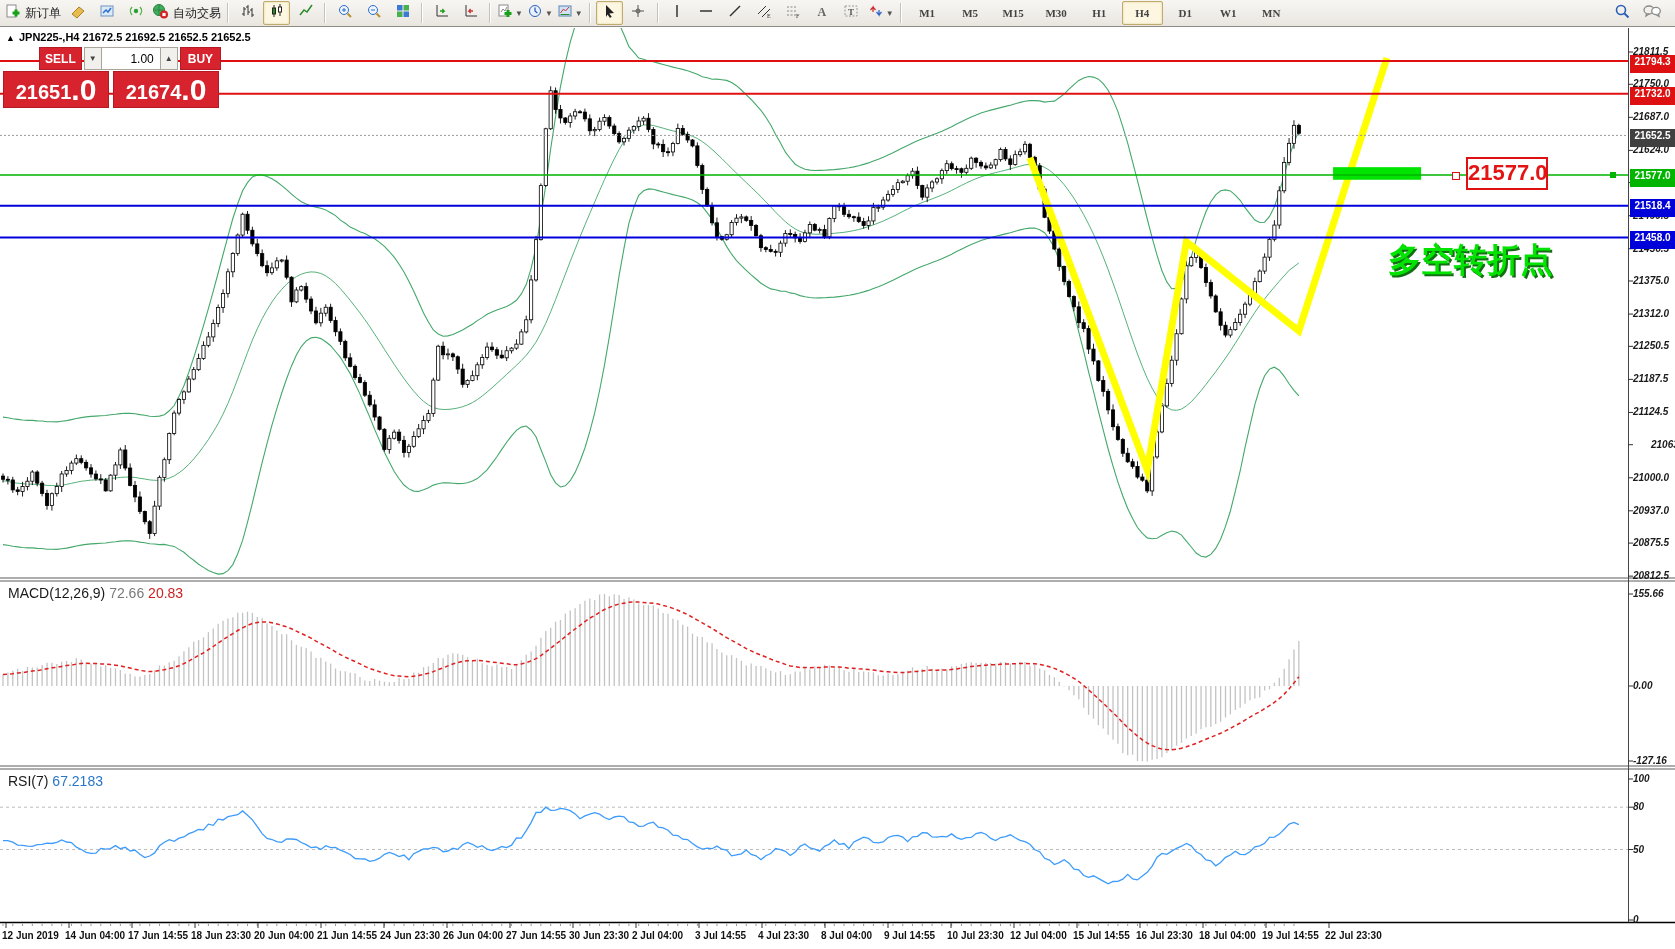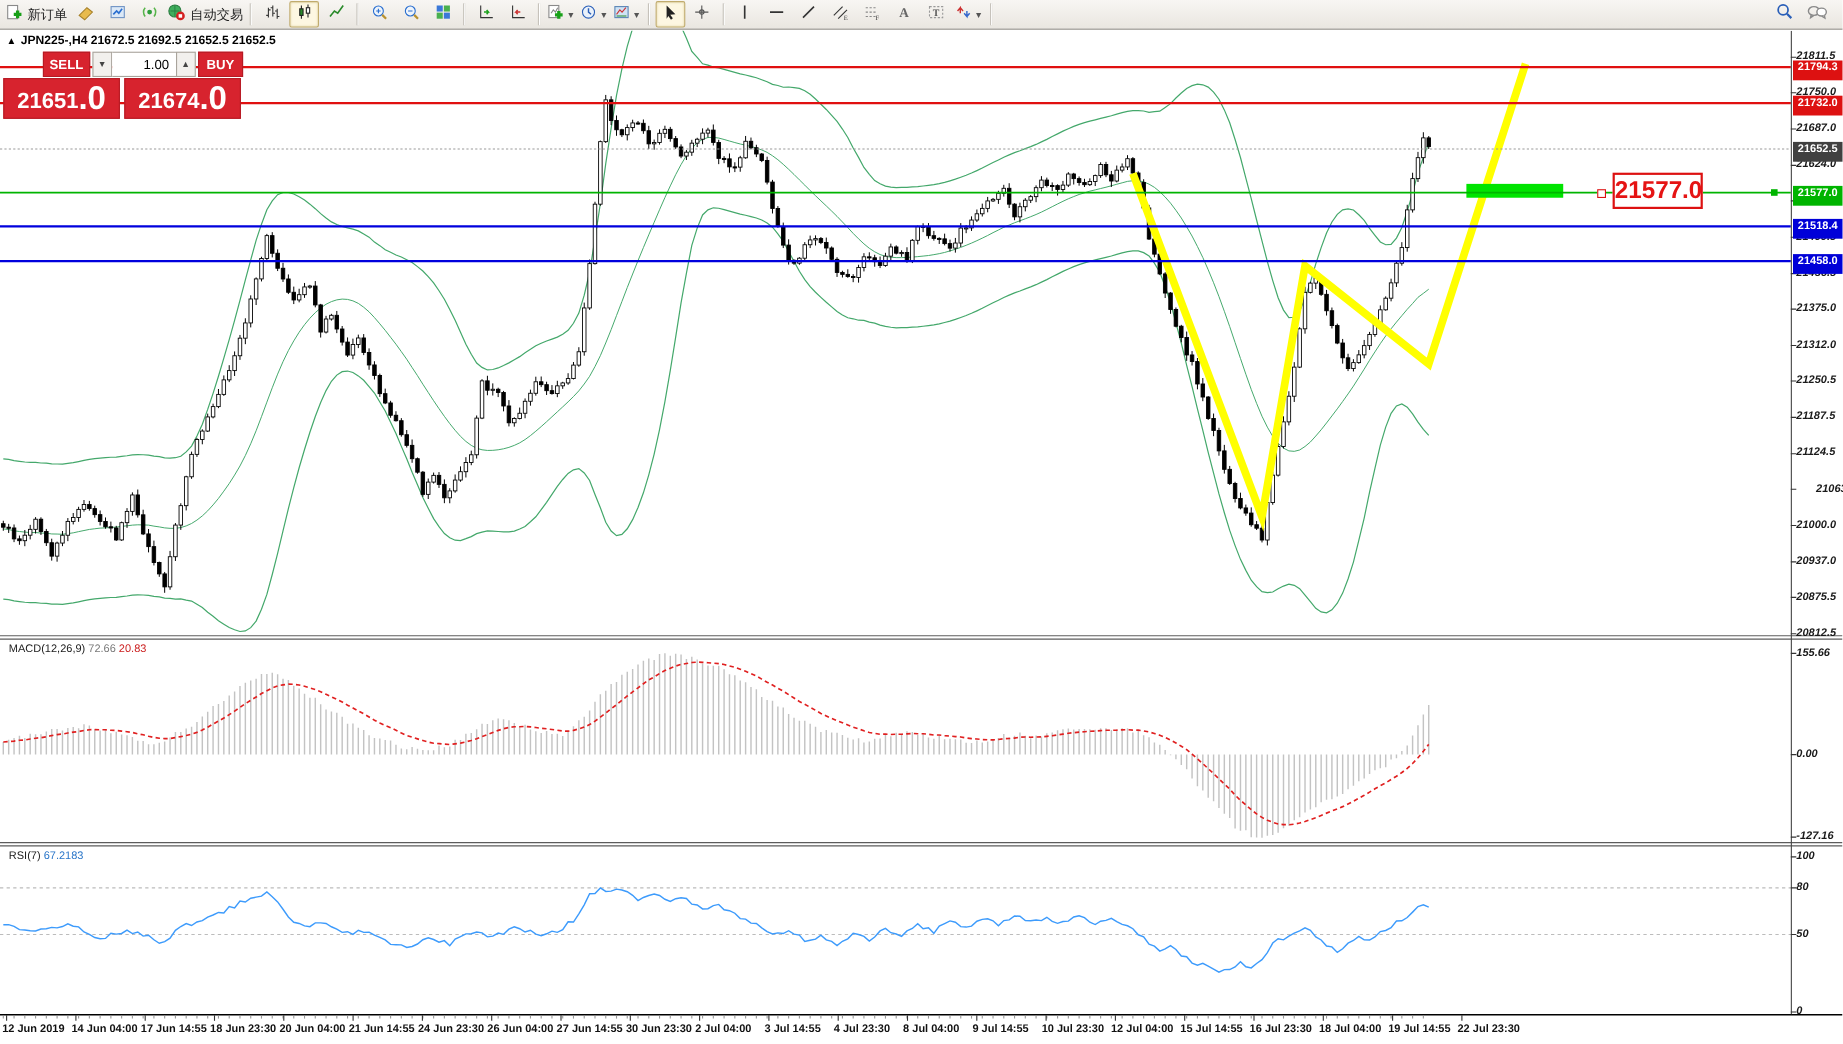--- a/index.html
+++ b/index.html
@@ -33,21 +33,21 @@
     display:flex;align-items:center;justify-content:center;box-sizing:border-box;}
   #vol-input{width:58px;border:1px solid #a9a49c;border-left:none;border-right:none;font-size:12px;
     text-align:right;padding-right:6px;box-sizing:border-box;font-family:"Liberation Sans",sans-serif;}
   #tp-prices{display:flex;margin-top:1px;}
   .price-box{width:106px;height:37px;background:#d7232e;border:1px solid #b51a24;color:#fff;
     display:flex;align-items:flex-end;justify-content:center;padding-bottom:2px;box-sizing:border-box;}
   .price-box .main{font-size:20px;font-weight:bold;line-height:26px;}
   .price-box .big{font-size:30px;font-weight:bold;line-height:30px;}
   #buy-price{margin-left:4px;}
   
-  .pane-label{position:absolute;left:8px;font-size:10px;color:#1a1a1a;z-index:10;}
+  .pane-label{position:absolute;left:8px;font-size:14px;color:#1a1a1a;z-index:10;}
   .pane-label .v-main{color:#7a7a7a;}
   .pane-label .v-sig{color:#c22;}
   .pane-label .v-rsi{color:#2a76c9;}
   
   .ytick{position:absolute;left:1633px;font-size:10px;font-weight:bold;color:#1a1a1a;line-height:12px;z-index:5;font-style:italic;}
   .price-flag{position:absolute;left:1630px;width:45px;height:18px;color:#fff;font-size:10px;font-weight:bold;
     text-align:center;line-height:13px;z-index:6;}
   .xlabel{position:absolute;top:902px;font-size:10px;font-weight:bold;color:#111;white-space:nowrap;z-index:5;}
   
   #annot{position:absolute;left:1388px;top:210px;font-size:33px;font-weight:bold;color:#00e400;
@@ -226,20 +226,31 @@
         </svg></span>
     </div>
   <div class="tbtn">
       <span><svg width="16" height="16">
           <path d="M5 9V4l-2.5 3M5 4l2.5 3" stroke="#c33" fill="none" stroke-width="1.3"></path>
           <path d="M11 7v5l-2.5-3M11 12l2.5-3" stroke="#36c" fill="none" stroke-width="1.3"></path>
         </svg></span>
       <span class="caret">▼</span>
     </div>
   <div class="tsep"></div>
+  <span id="tf-group" style="display:flex;">
+      <div class="tbtn tf">M1</div>
+      <div class="tbtn tf">M5</div>
+      <div class="tbtn tf">M15</div>
+      <div class="tbtn tf">M30</div>
+      <div class="tbtn tf">H1</div>
+      <div class="tbtn tf active">H4</div>
+      <div class="tbtn tf">D1</div>
+      <div class="tbtn tf">W1</div>
+      <div class="tbtn tf">MN</div>
+    </span>
   <div id="tb-right">
     <div class="tbtn">
         <span><svg width="17" height="17">
             <circle cx="7" cy="7" r="4.5" fill="none" stroke="#2a5fb8" stroke-width="1.6"></circle>
             <line x1="10.5" y1="10.5" x2="14.5" y2="14.5" stroke="#2a5fb8" stroke-width="2"></line>
           </svg></span>
       </div>
     <div class="tbtn">
         <span><svg width="20" height="16">
             <ellipse cx="7" cy="7" rx="5" ry="4" fill="none" stroke="#8a8a8a" stroke-width="1.3"></ellipse>
@@ -1294,20 +1305,21 @@
   <div class="pane-label" style="top:557px;">
     <span>MACD(12,26,9)</span>
     <span class="v-main">72.66</span>
     <span class="v-sig">20.83</span>
   </div>
   <div class="pane-label" style="top:745px;">
     <span>RSI(7)</span>
     <span class="v-rsi">67.2183</span>
   </div>
 
+  <div id="annot">多空转折点</div>
   <div id="level-box">21577.0</div>
   <div class="mk" style="left:1452px;top:144px;width:6px;height:6px;background:#fff;border:1px solid #d11;"></div>
   <div class="mk" style="left:1610px;top:144px;width:6px;height:6px;background:#00b400;"></div>
 
   <div id="scale-overlay">
       <div class="ytick" style="top: 18px;">21811.5</div>
       <div class="ytick" style="top: 50.2665px;">21750.0</div>
       <div class="ytick" style="top: 83.32px;">21687.0</div>
       <div class="ytick" style="top: 116.374px;">21624.0</div>
       <div class="ytick" style="top: 148.64px;">21562.5</div>

